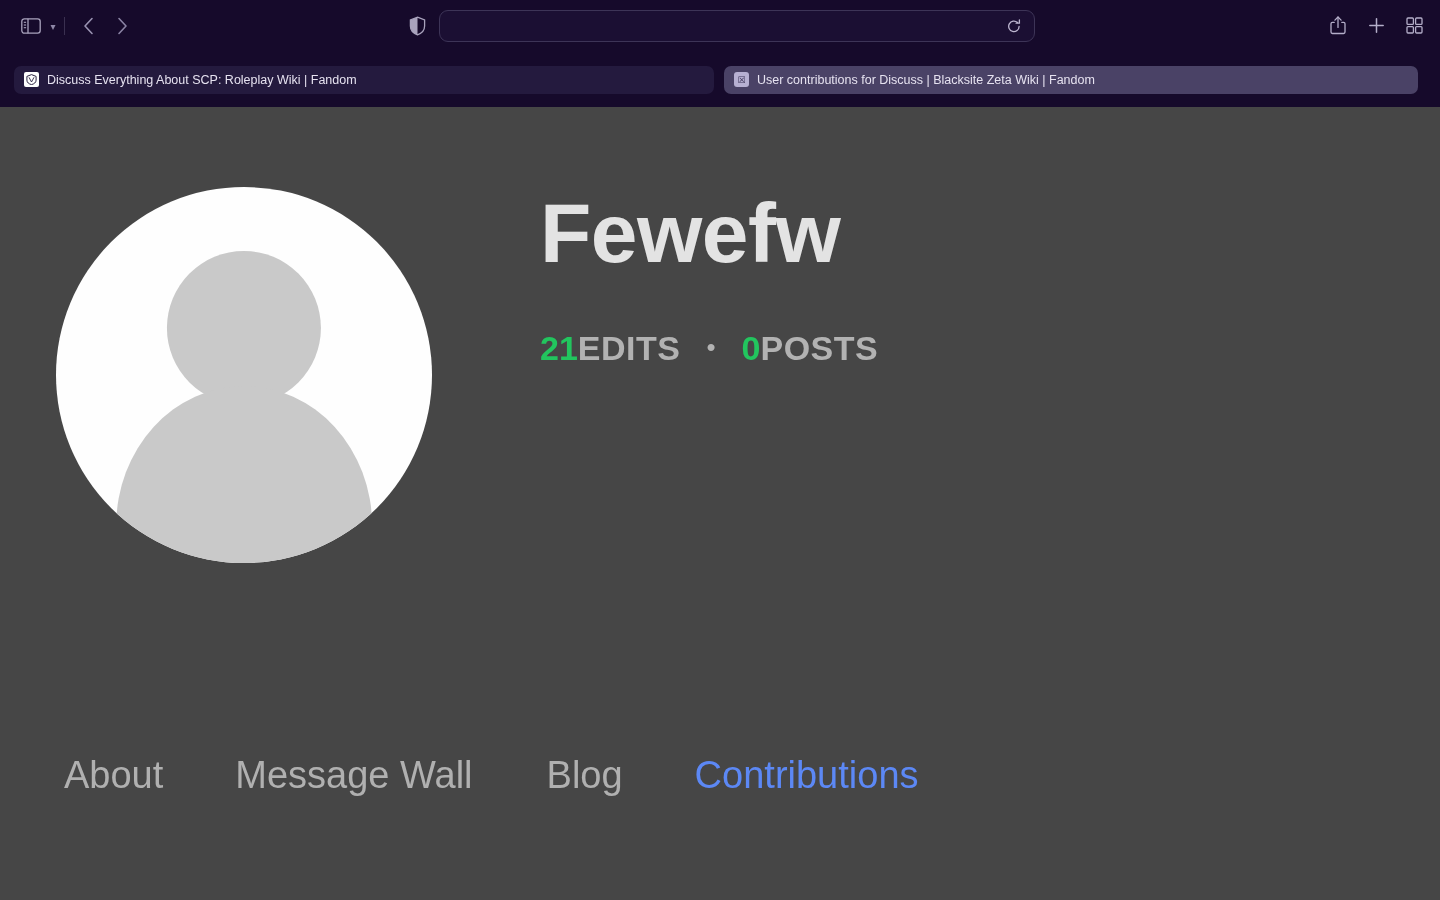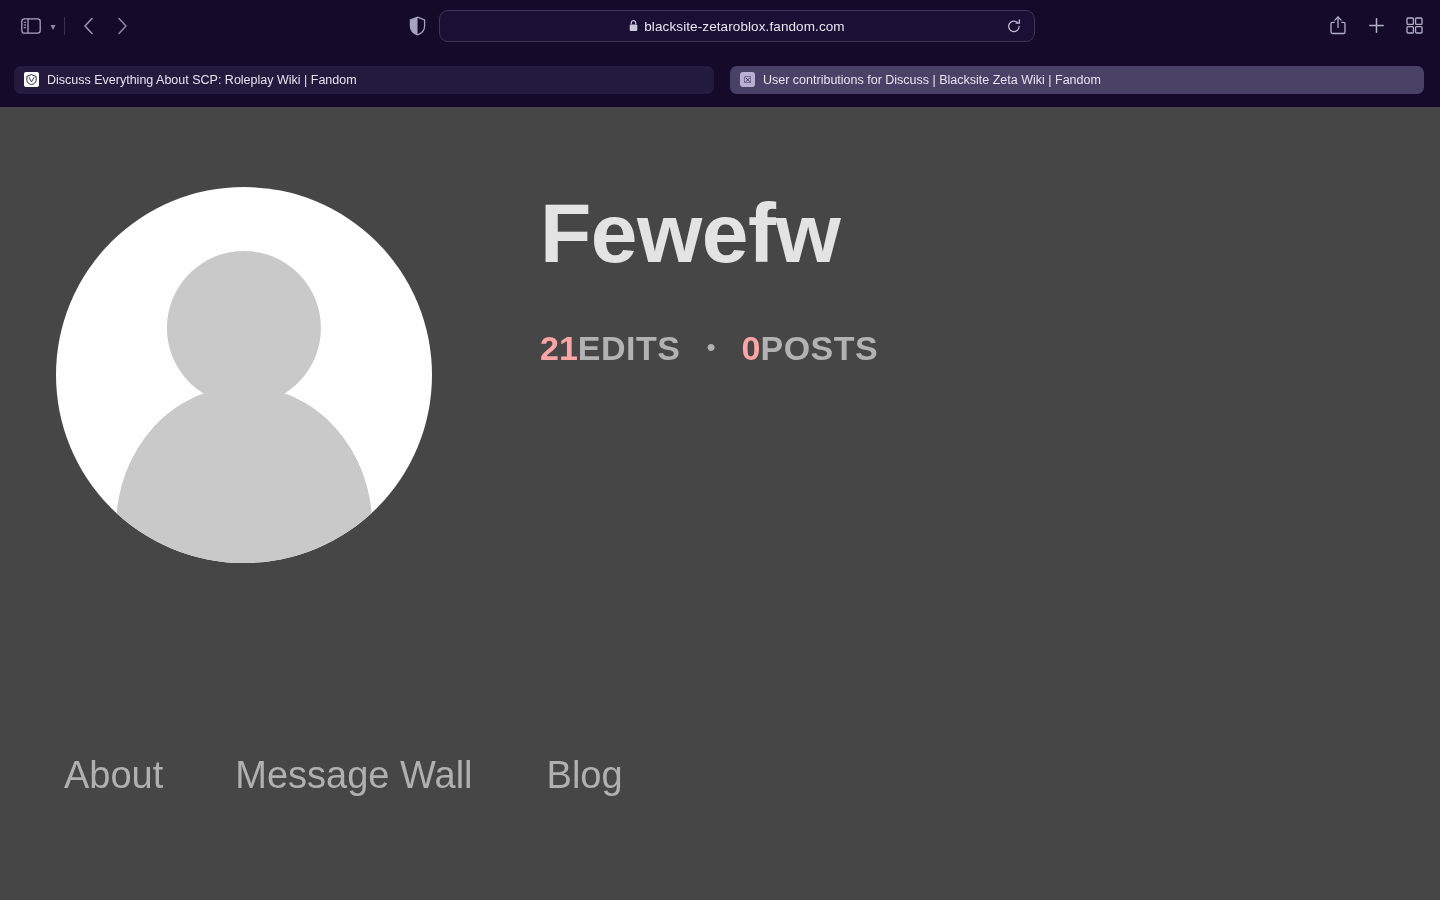--- a/index.html
+++ b/index.html
@@ -84,21 +84,21 @@
     display: flex; align-items: center; gap: 14px;
   }
   .tb-right .icon-btn { width: 24px; height: 26px; color: #b4aec9; }
 
   
   .tab-strip {
     position: absolute; left: 0; top: 52px;
     width: 1440px; height: 55px;
     display: flex; align-items: center;
     padding: 0 14px;
-    gap: 16px;
+    gap: 10px;
   }
   .tab {
     height: 28px;
     border-radius: 7px;
     display: flex; align-items: center;
     gap: 8px;
     padding: 0 10px;
     cursor: pointer;
     overflow: hidden;
   }
@@ -178,21 +178,21 @@
     line-height: 1.05;
     letter-spacing: -0.5px;
   }
   .stats {
     margin-top: 52px;
     font-size: 34px;
     color: #b2b2b2;
     display: flex;
     align-items: baseline;
   }
-  .stat-num { font-weight: bold; color: #fca5a5; }
+  .stat-num { font-weight: bold; color: #22c55e; }
   .stat-label { margin-left: 0; font-weight: bold; letter-spacing: 0.5px;}
   .stat-dot {
     margin: 0 26px;
     font-size: 26px;
     color: #b2b2b2;
     position: relative;
     top: -4px;
   }
 
   
@@ -285,29 +285,20 @@
 
     <div class="tb-center">
       <div class="icon-btn shield-btn">
         <svg width="17" height="20" viewBox="0 0 17 20" fill="none" stroke="currentColor" stroke-width="1.3">
           <path d="M8.5 1.2 L15.6 4 V10 C15.6 14.4 12.4 17.4 8.5 18.8 C4.6 17.4 1.4 14.4 1.4 10 V4 Z"></path>
           <path d="M8.5 1.2 L1.4 4 V10 C1.4 14.4 4.6 17.4 8.5 18.8 Z" fill="currentColor" stroke="none"></path>
         </svg>
       </div>
 
       <div class="url-bar">
-        <div class="url-inner">
-          <span class="lock-icon">
-            <svg width="9" height="12" viewBox="0 0 9 12" fill="currentColor">
-              <path d="M4.5 0C2.9 0 1.7 1.2 1.7 2.8V4.3H2.9V2.8C2.9 1.9 3.6 1.2 4.5 1.2S6.1 1.9 6.1 2.8V4.3H7.3V2.8C7.3 1.2 6.1 0 4.5 0Z"></path>
-              <rect x="0.7" y="4.4" width="7.6" height="6.6" rx="1.1"></rect>
-            </svg>
-          </span>
-          <span class="url-text" title="blacksite-zetaroblox.fandom.com">blacksite-zetaroblox.fandom.com</span>
-        </div>
         <div class="reload-btn icon-btn">
           <svg width="14" height="15" viewBox="0 0 14 15" fill="none" stroke="currentColor" stroke-width="1.3" stroke-linecap="round">
             <path d="M12.1 7.4a5.2 5.2 0 1 1-1.7-3.9"></path>
             <polyline points="12.4,0.9 12.4,4.2 9.1,4.2"></polyline>
           </svg>
         </div>
       </div>
     </div>
 
     <div class="tb-right">
@@ -382,20 +373,21 @@
       <div class="nav-tab" style="margin-right:72px;margin-left:28px;">
         <span>About</span>
       </div>
       <div class="nav-tab" style="margin-right:74px;">
         <span>Message Wall</span>
       </div>
       <div class="nav-tab" style="margin-right:72px;">
         <span>Blog</span>
       </div>
       <div class="nav-tab active" style="margin-right:72px;">
+        <span>Contributions</span>
         <span class="underline"></span>
       </div>
     </div>
     <div class="nav-divider"></div>
   </div>
 
   <div class="contrib-list">
     <div class="contrib-row">
       <span>5</span>
       <a href="#">Fewefw</a>

